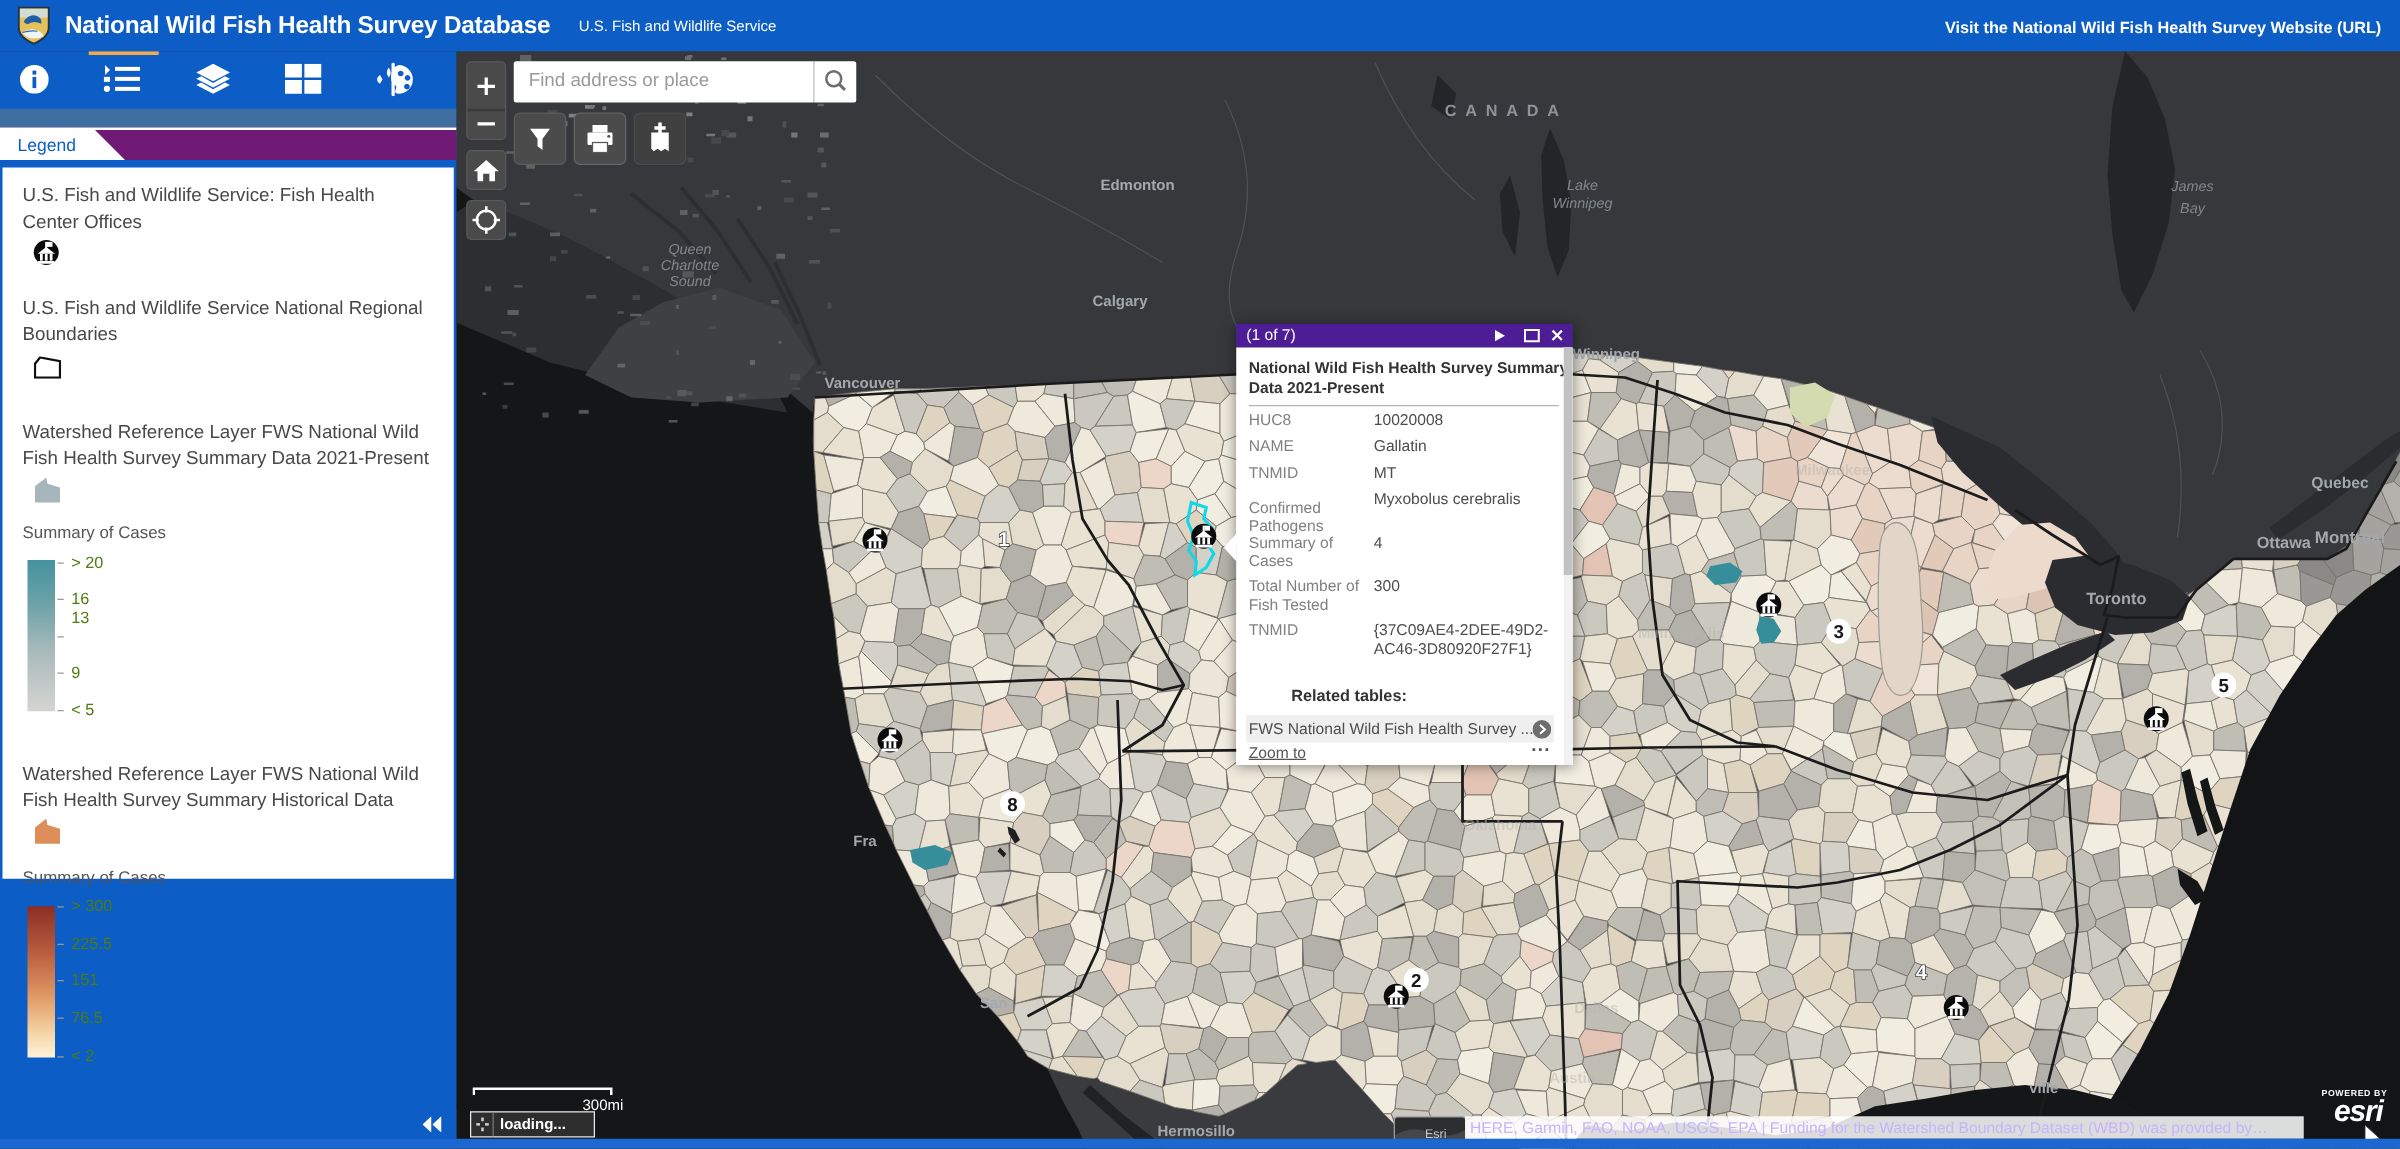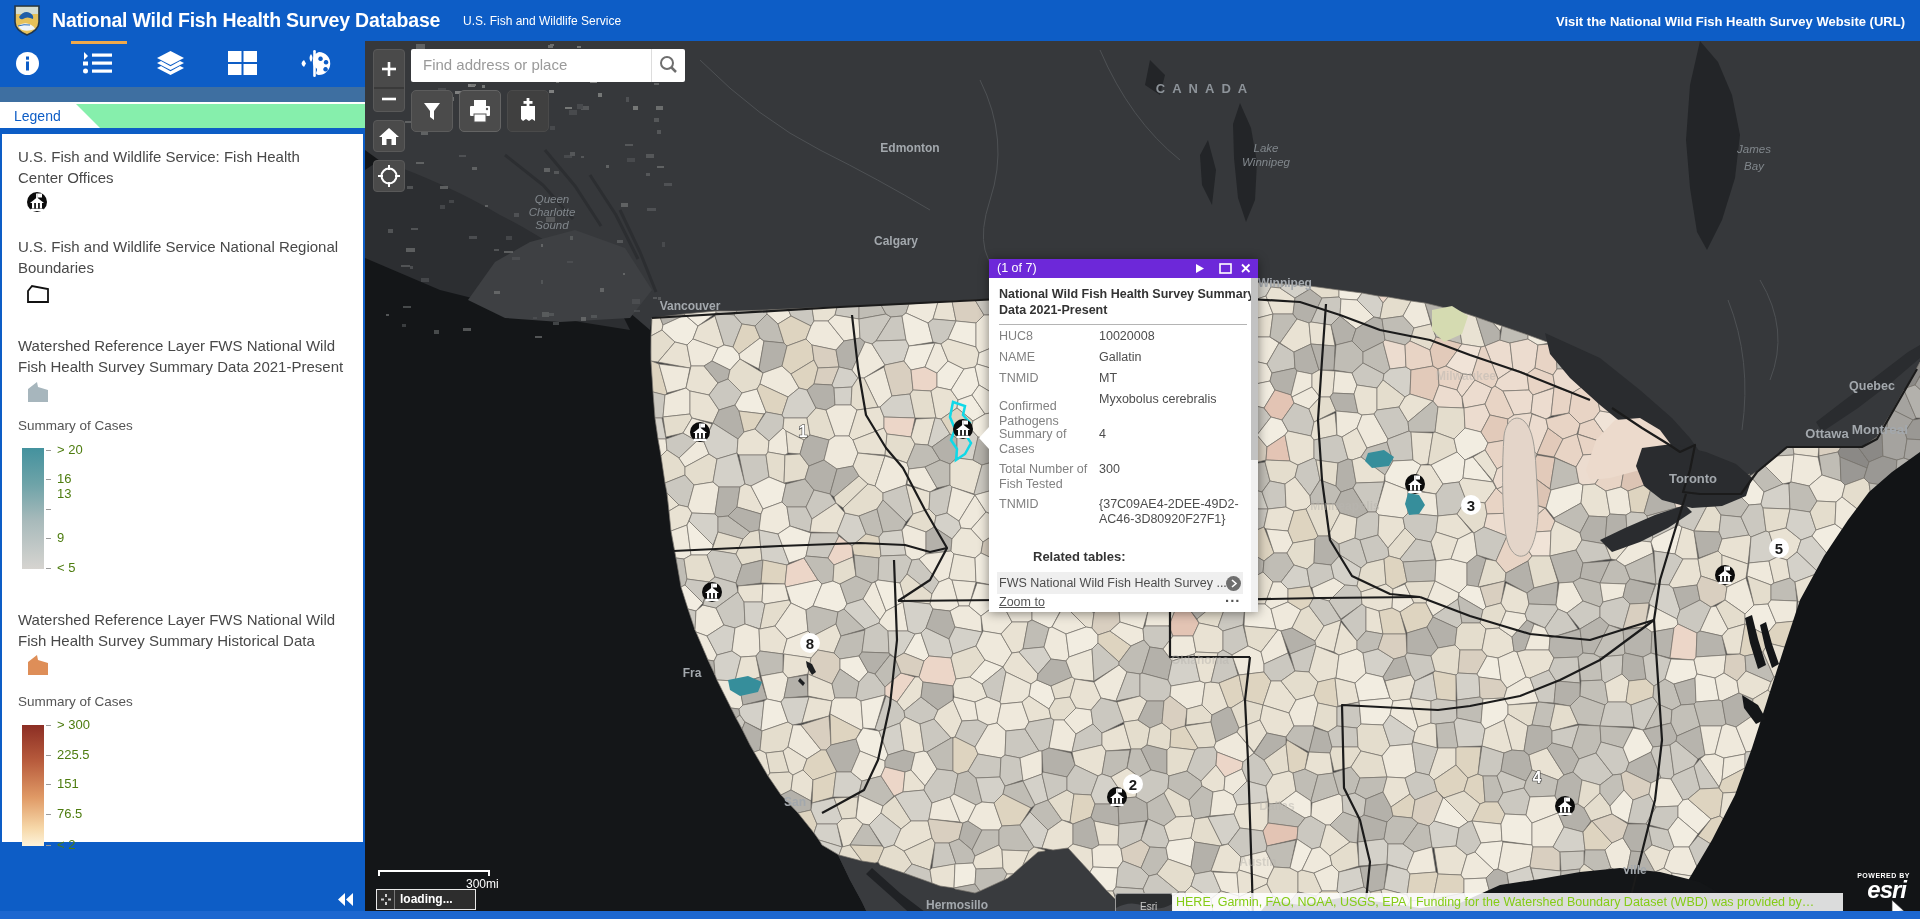--- a/index.html
+++ b/index.html
@@ -3,44 +3,44 @@
 <style>
   html,body{margin:0;padding:0;width:1920px;height:919px;overflow:hidden;
     font-family:"Liberation Sans",sans-serif;background:#36383b;}
   #header{position:absolute;left:0;top:0;width:1920px;height:41px;background:#0d5dc6;z-index:30;}
   #header .title{position:absolute;left:52px;top:9px;font-size:19.5px;font-weight:bold;color:#fff;letter-spacing:-0.2px;}
   #header .sub{position:absolute;left:463px;top:14px;font-size:12px;font-weight:normal;color:#fff;}
   #header .link{position:absolute;right:15px;top:14px;font-size:13px;font-weight:bold;color:#fff;}
   #sidebar{position:absolute;left:0;top:41px;width:365px;height:870px;background:#0d5dc6;z-index:25;}
   #activebar{position:absolute;left:71px;top:0px;width:56px;height:3px;background:#f0a94b;}
   #strip{position:absolute;left:0;top:46px;width:365px;height:23px;background:#3e6fa1;}
-  #tabrow{position:absolute;left:0;top:61px;width:365px;height:24px;background:#86efac;border-top:2px solid #fff;}
+  #tabrow{position:absolute;left:0;top:61px;width:365px;height:24px;background:#701a75;border-top:2px solid #fff;}
   #tab{position:absolute;left:0;top:0;width:100px;height:24px;background:#fff;clip-path:polygon(0 0,76px 0,100px 24px,0 24px);}
   #tab span{position:absolute;left:14px;top:4px;font-size:14px;color:#0d5dc6;}
-  #panel{position:absolute;left:2px;top:93px;width:361px;height:708px;background:#fff;color:#4a4a4a;}
+  #panel{position:absolute;left:2px;top:93px;width:361px;height:569px;background:#fff;color:#4a4a4a;}
   .ltitle{position:absolute;left:16px;font-size:15px;line-height:21px;color:#484848;width:332px;}
   .slabel{position:absolute;left:16px;font-size:13.5px;color:#555;}
   .tick{position:absolute;left:55px;font-size:13px;color:#4d7c0f;}
   .tickdash{position:absolute;left:44px;width:5px;height:1px;background:#9a9a9a;}
   #grad1{position:absolute;left:20px;top:314px;width:22px;height:121px;background:linear-gradient(#44929e,#6ea3a8 30%,#a8babb 60%,#d6d4d0);}
   #grad2{position:absolute;left:20px;top:591px;width:22px;height:121px;background:linear-gradient(#8c2e24,#b85c3d 30%,#e09a66 60%,#f6d7a8 85%,#fdf3da);}
   #sidebot{position:absolute;left:0;top:847px;width:365px;height:23px;background:#0d5dc6;}
   #footer{position:absolute;left:0;top:911px;width:1920px;height:8px;background:#1c67d0;z-index:40;}
   #map{position:absolute;left:365px;top:41px;width:1555px;height:878px;z-index:1;background:#36383b;}
   #search{position:absolute;left:46px;top:8px;width:240px;height:33px;background:#fff;z-index:10;border-radius:2px 0 0 2px;}
   #search span{position:absolute;left:12px;top:7px;font-size:15px;color:#9a9a9a;}
   #searchbtn{position:absolute;left:286px;top:8px;width:33px;height:33px;background:#fff;z-index:10;border-left:1px solid #ddd;border-radius:0 2px 2px 0;}
   #popup{position:absolute;left:624px;top:218px;width:269px;z-index:20;box-shadow:0 1px 10px rgba(0,0,0,.45);}
-  #pophead{height:19px;background:#6d28d9;color:#fff;font-size:12.5px;position:relative;}
+  #pophead{height:19px;background:#4c1d95;color:#fff;font-size:12.5px;position:relative;}
   #popbody{background:#fff;position:relative;height:334px;}
   .prow{position:absolute;font-size:12.5px;line-height:15px;}
   .plab{color:#818181;width:100px;left:10px;}
   .pval{color:#4d4d4d;left:110px;width:150px;}
   #loading{position:absolute;left:11px;top:848px;height:19px;background:#2d2d2d;border:1px solid #e8e8e8;z-index:12;color:#fff;font-size:12px;}
-  #attr{position:absolute;left:807px;top:852px;width:667px;height:16px;background:rgba(255,255,255,.85);z-index:11;font-size:12.5px;color:#84cc16;white-space:nowrap;overflow:hidden;padding-top:2px;padding-left:4px;}
+  #attr{position:absolute;left:807px;top:852px;width:667px;height:16px;background:rgba(255,255,255,.85);z-index:11;font-size:12.5px;color:#c4b5fd;white-space:nowrap;overflow:hidden;padding-top:2px;padding-left:4px;}
 </style></head>
 <body>
 
 <div id="map"><svg width="1555" height="878" viewBox="365 41 1555 878" xmlns="http://www.w3.org/2000/svg">
 <rect x="365" y="41" width="1555" height="878" fill="#36383b"></rect>
 <path d="M365,150 L420,190 470,215 520,240 560,262 615,300 650,330 652,318 650,352 655,420 665,480 672,540 682,590 695,630 710,665 722,690 735,715 750,745 768,775 785,800 800,815 812,830 822,845 838,855 850,880 862,902 870,919 365,919 z" fill="#141618"></path>
 <path d="M380,160 Q450,185 500,215 Q560,245 610,290 L630,330 580,322 520,310 440,290 365,258 365,170 z" fill="#2c2e31"></path>
 <g stroke="#2c2e31" stroke-width="3" fill="none">
         <path d="M505,155 l38,30 30,34"></path>
         <path d="M545,150 l30,36 26,40"></path>

